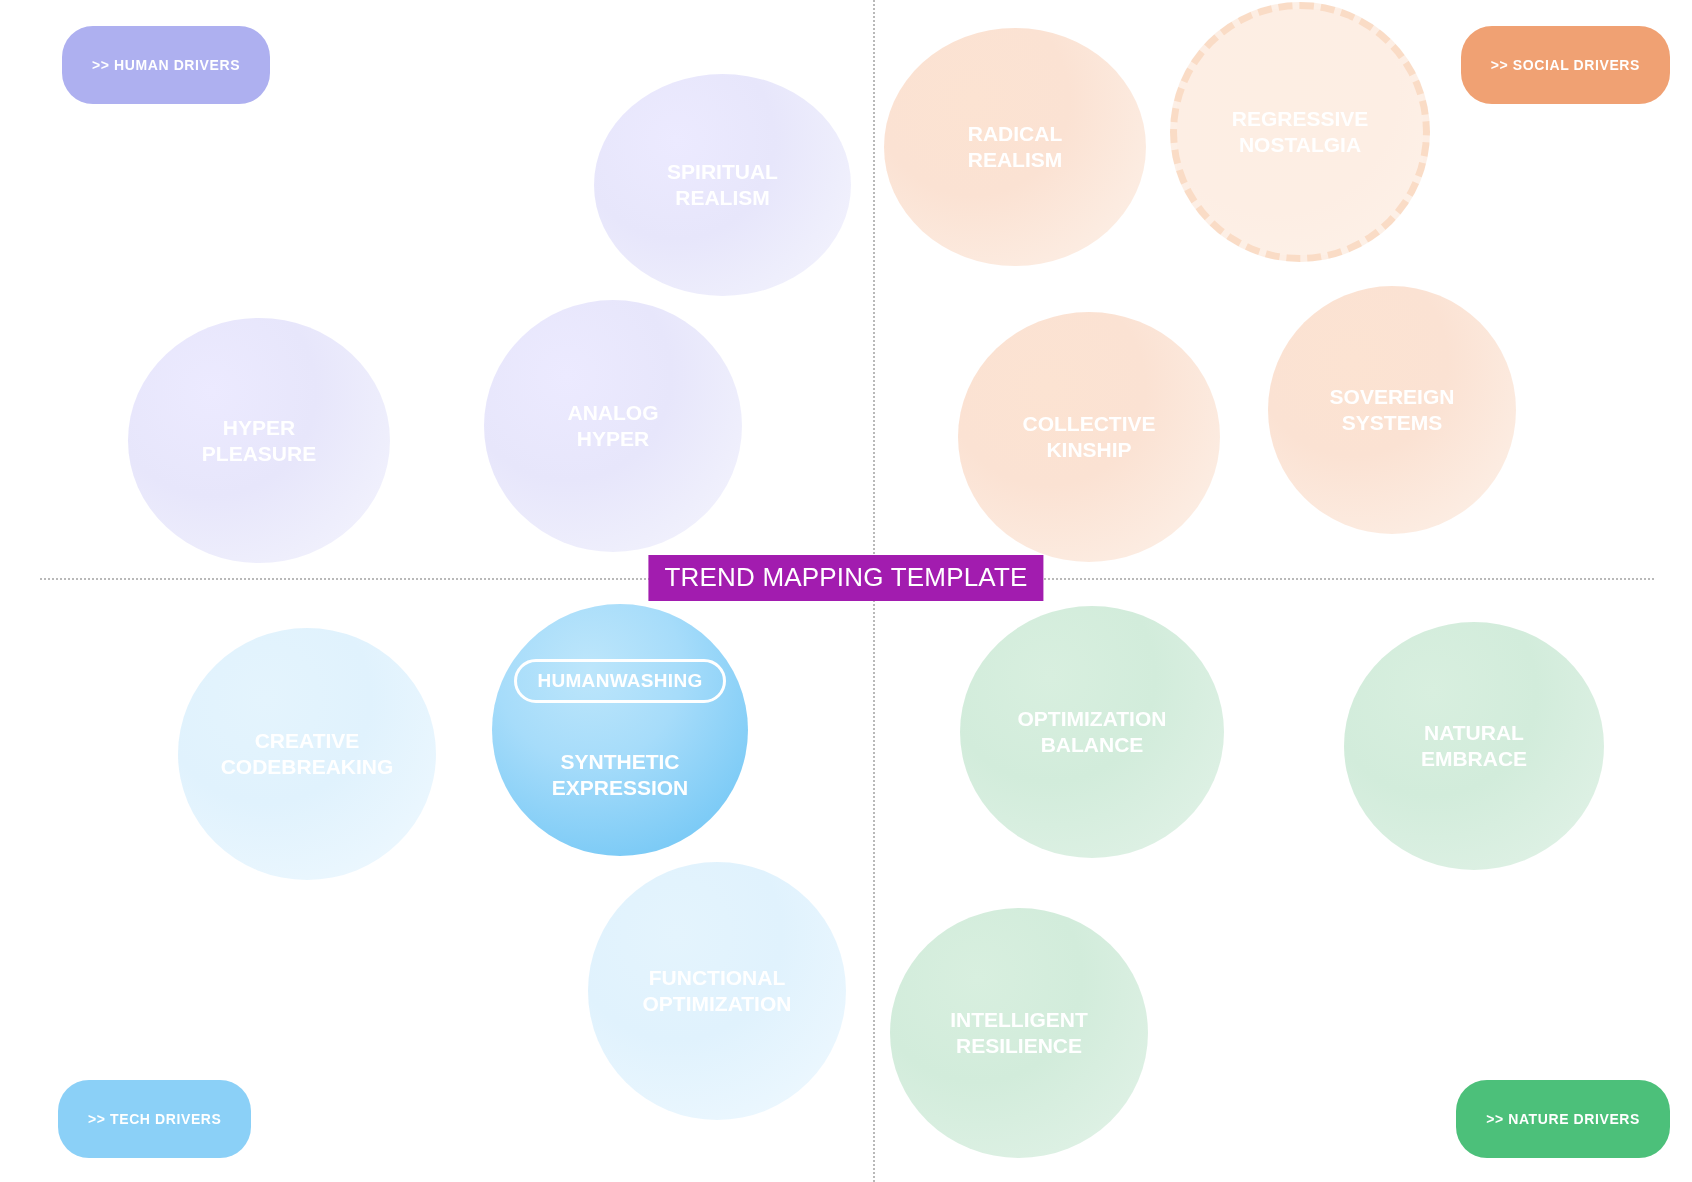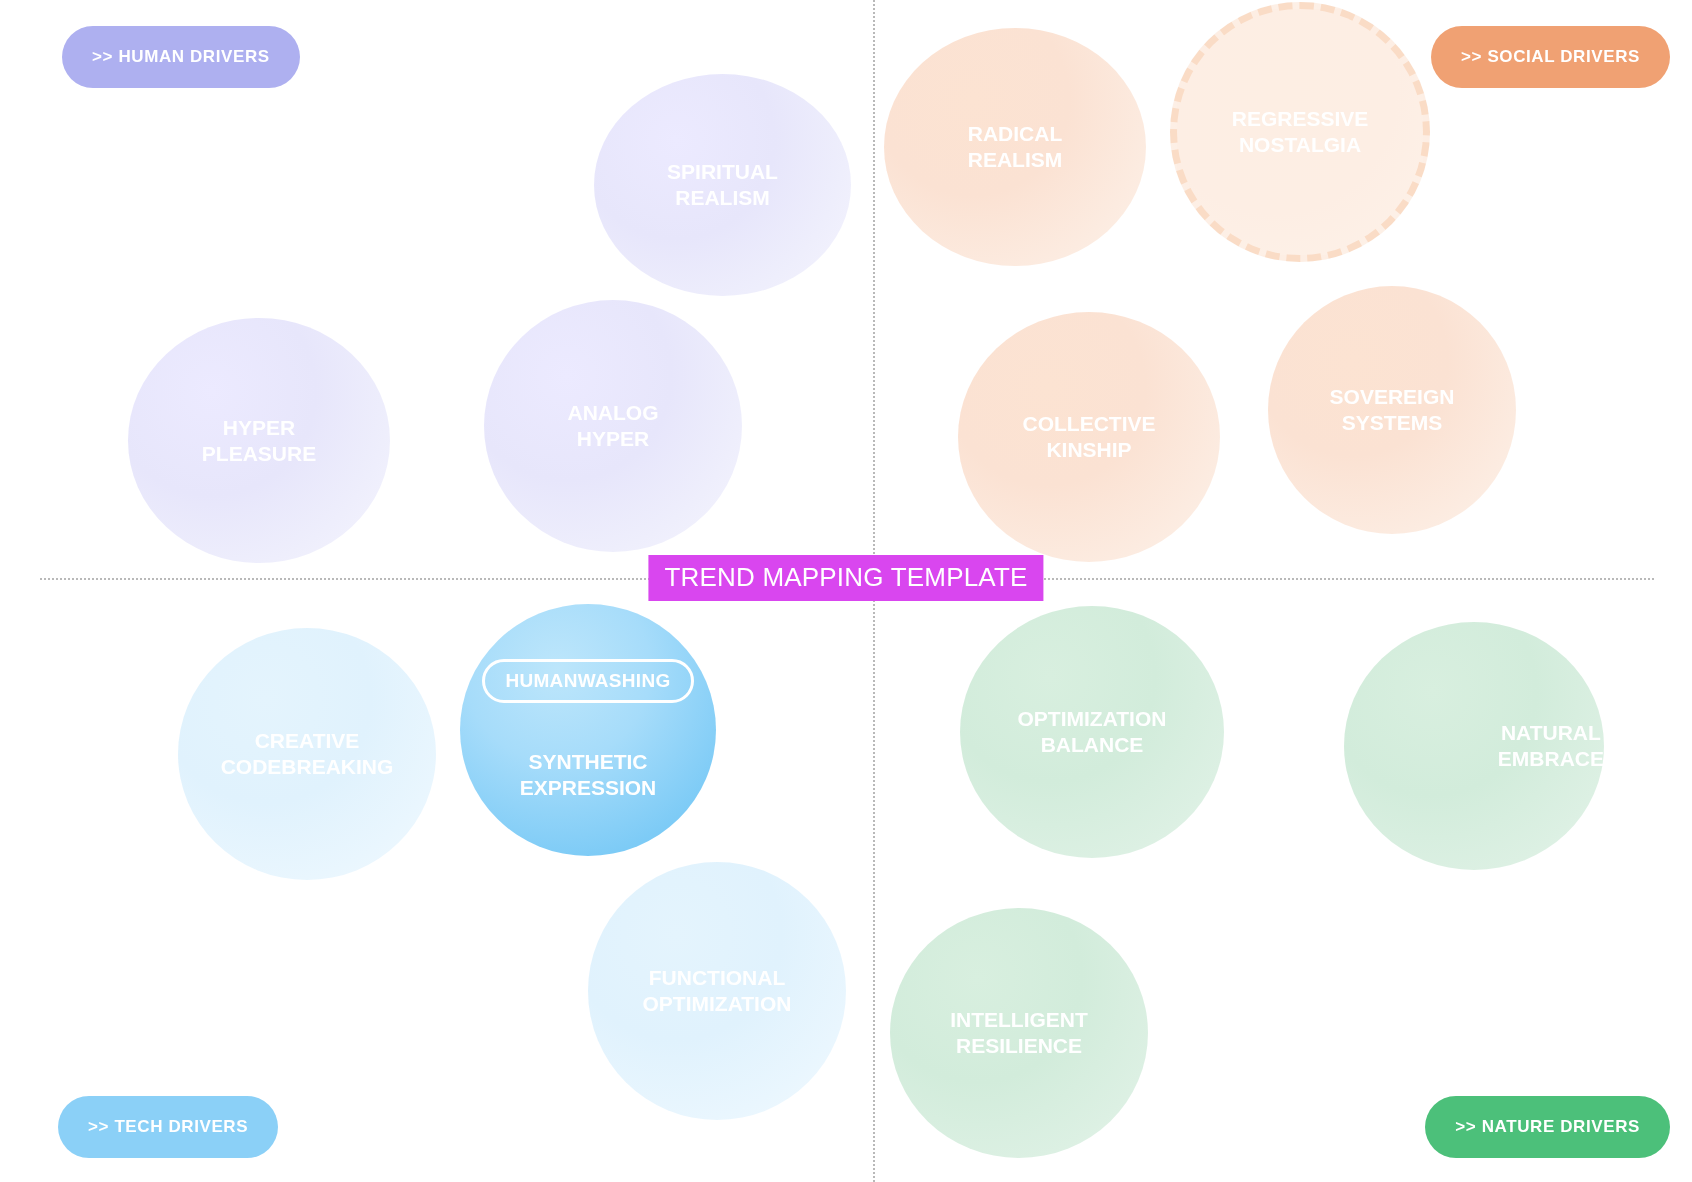--- a/index.html
+++ b/index.html
@@ -25,40 +25,40 @@
   .axis-v {
     top:0; bottom:0; left:873px; width:0;
     border-left:2px dotted #b9b9b9;
   }
 
   
   .center-title {
     position:absolute;
     left:50%; top:578px;
     transform:translate(-50%,-50%);
-    background:#d946ef;
+    background:#a21caf;
     color:#ffffff;
     font-size:26px;
     font-weight:400;
     letter-spacing:.2px;
     padding:9px 16px 11px 16px;
     white-space:nowrap;
     z-index:40;
     line-height:1;
   }
 
   
   .driver-pill {
     position:absolute;
     display:flex; align-items:center; justify-content:center;
-    height:62px;
+    height:78px;
     padding:13px 30px;
     border-radius:31px;
     color:#ffffff;
-    font-size:17px;
+    font-size:14px;
     font-weight:bold;
     letter-spacing:.6px;
     white-space:nowrap;
     z-index:30;
   }
   .pill-human  { left:62px;  top:26px;   background:#aeb0f0; }
   .pill-social { right:22px; top:26px;   background:#f0a173; }
   .pill-tech   { left:58px;  bottom:24px;background:#8bd0f7; }
   .pill-nature { right:22px; bottom:24px;background:#4cc07a; }
 
@@ -166,37 +166,37 @@
   <div class="bubble b-orange" style="left:1268px; top:286px; width:248px; height:248px; font-size:21px;">
     <span class="b-label">SOVEREIGN
 SYSTEMS</span>
   </div>
 
   <div class="bubble b-blue-soft" style="left:178px; top:628px; width:258px; height:252px; font-size:21px;">
     <span class="b-label">CREATIVE
 CODEBREAKING</span>
   </div>
 
-  <div class="bubble b-blue-strong" style="left:460px; top:604px; width:256px; height:252px; font-size:21px;gap:32px;">
+  <div class="bubble b-blue-strong" style="left:492px; top:604px; width:256px; height:252px; font-size:21px;gap:32px;">
     <span class="tag-pill">HUMANWASHING</span>
     <span class="b-label">SYNTHETIC
 EXPRESSION</span>
   </div>
 
   <div class="bubble b-blue-soft" style="left:588px; top:862px; width:258px; height:258px; font-size:21px;">
     <span class="b-label">FUNCTIONAL
 OPTIMIZATION</span>
   </div>
 
   <div class="bubble b-green" style="left:960px; top:606px; width:264px; height:252px; font-size:21px;">
     <span class="b-label">OPTIMIZATION
 BALANCE</span>
   </div>
 
-  <div class="bubble b-green" style="left:1344px; top:622px; width:260px; height:248px; font-size:21px;align-items:flex-end;">
+  <div class="bubble b-green" style="left:1344px; top:622px; width:260px; height:248px; font-size:21px;">
     <span class="b-label">NATURAL
 EMBRACE</span>
   </div>
 
   <div class="bubble b-green" style="left:890px; top:908px; width:258px; height:250px; font-size:21px;">
     <span class="b-label">INTELLIGENT
 RESILIENCE</span>
   </div>
 
   <div class="driver-pill pill-human">

